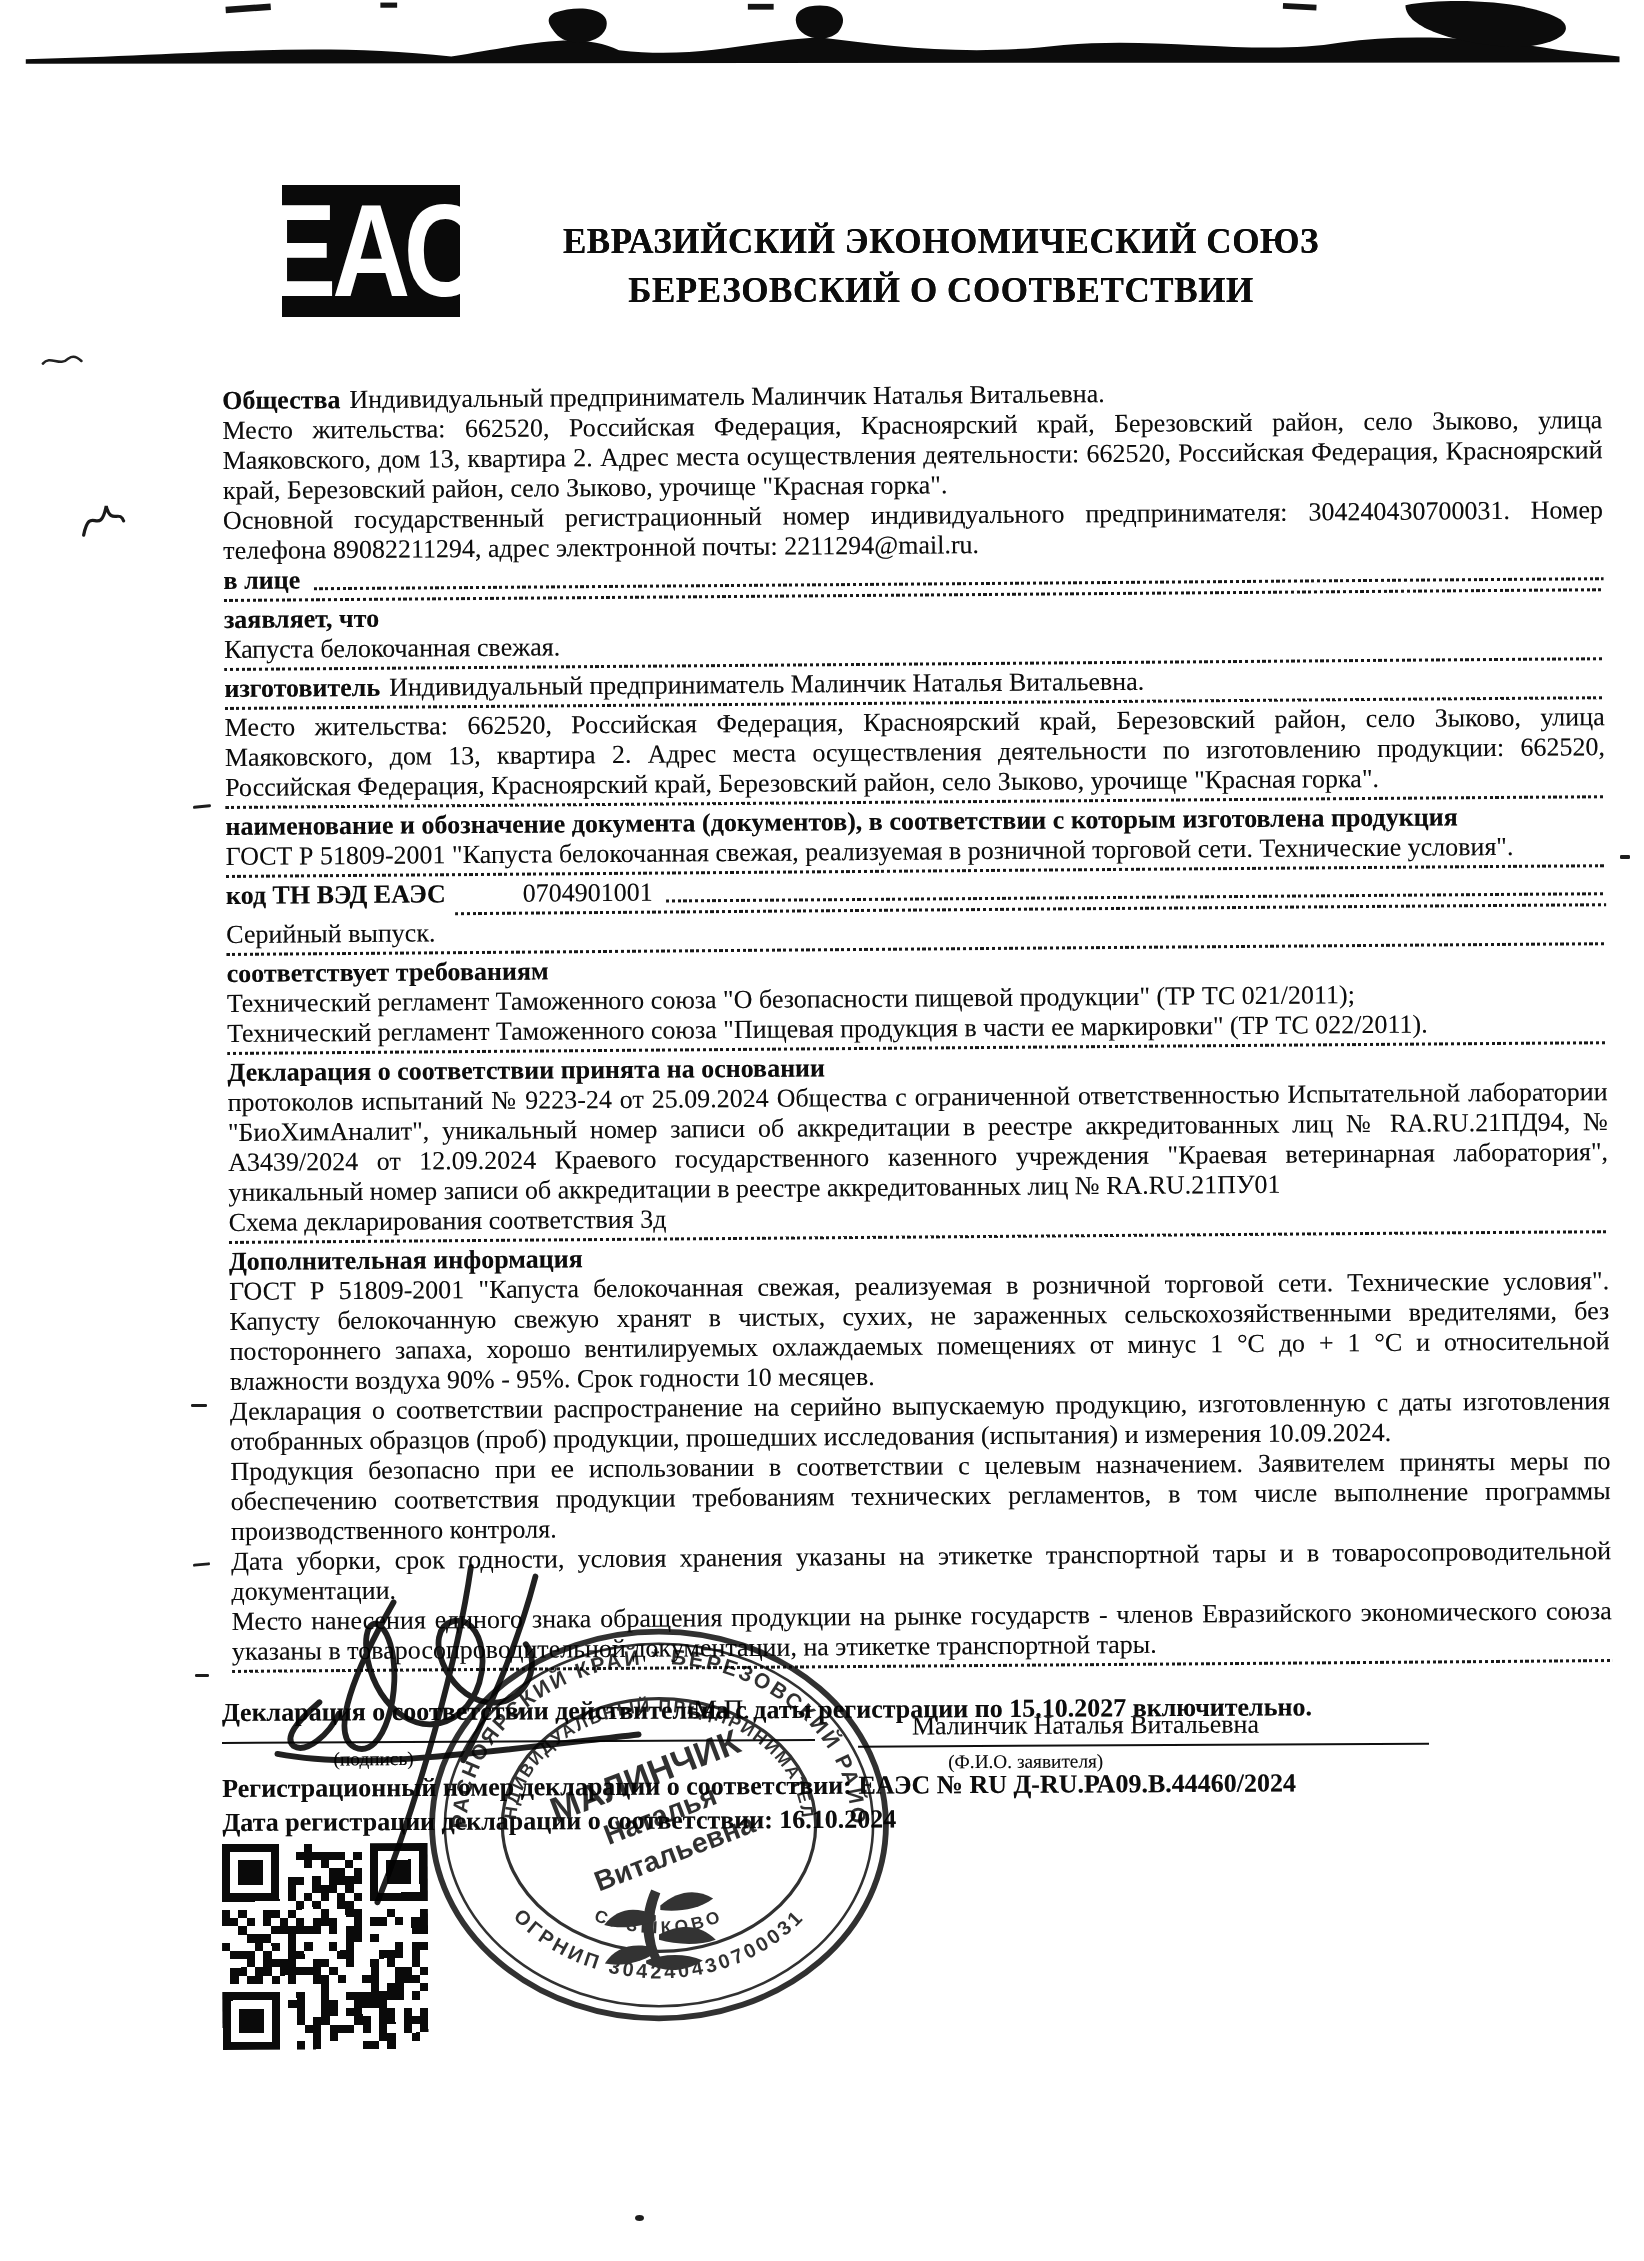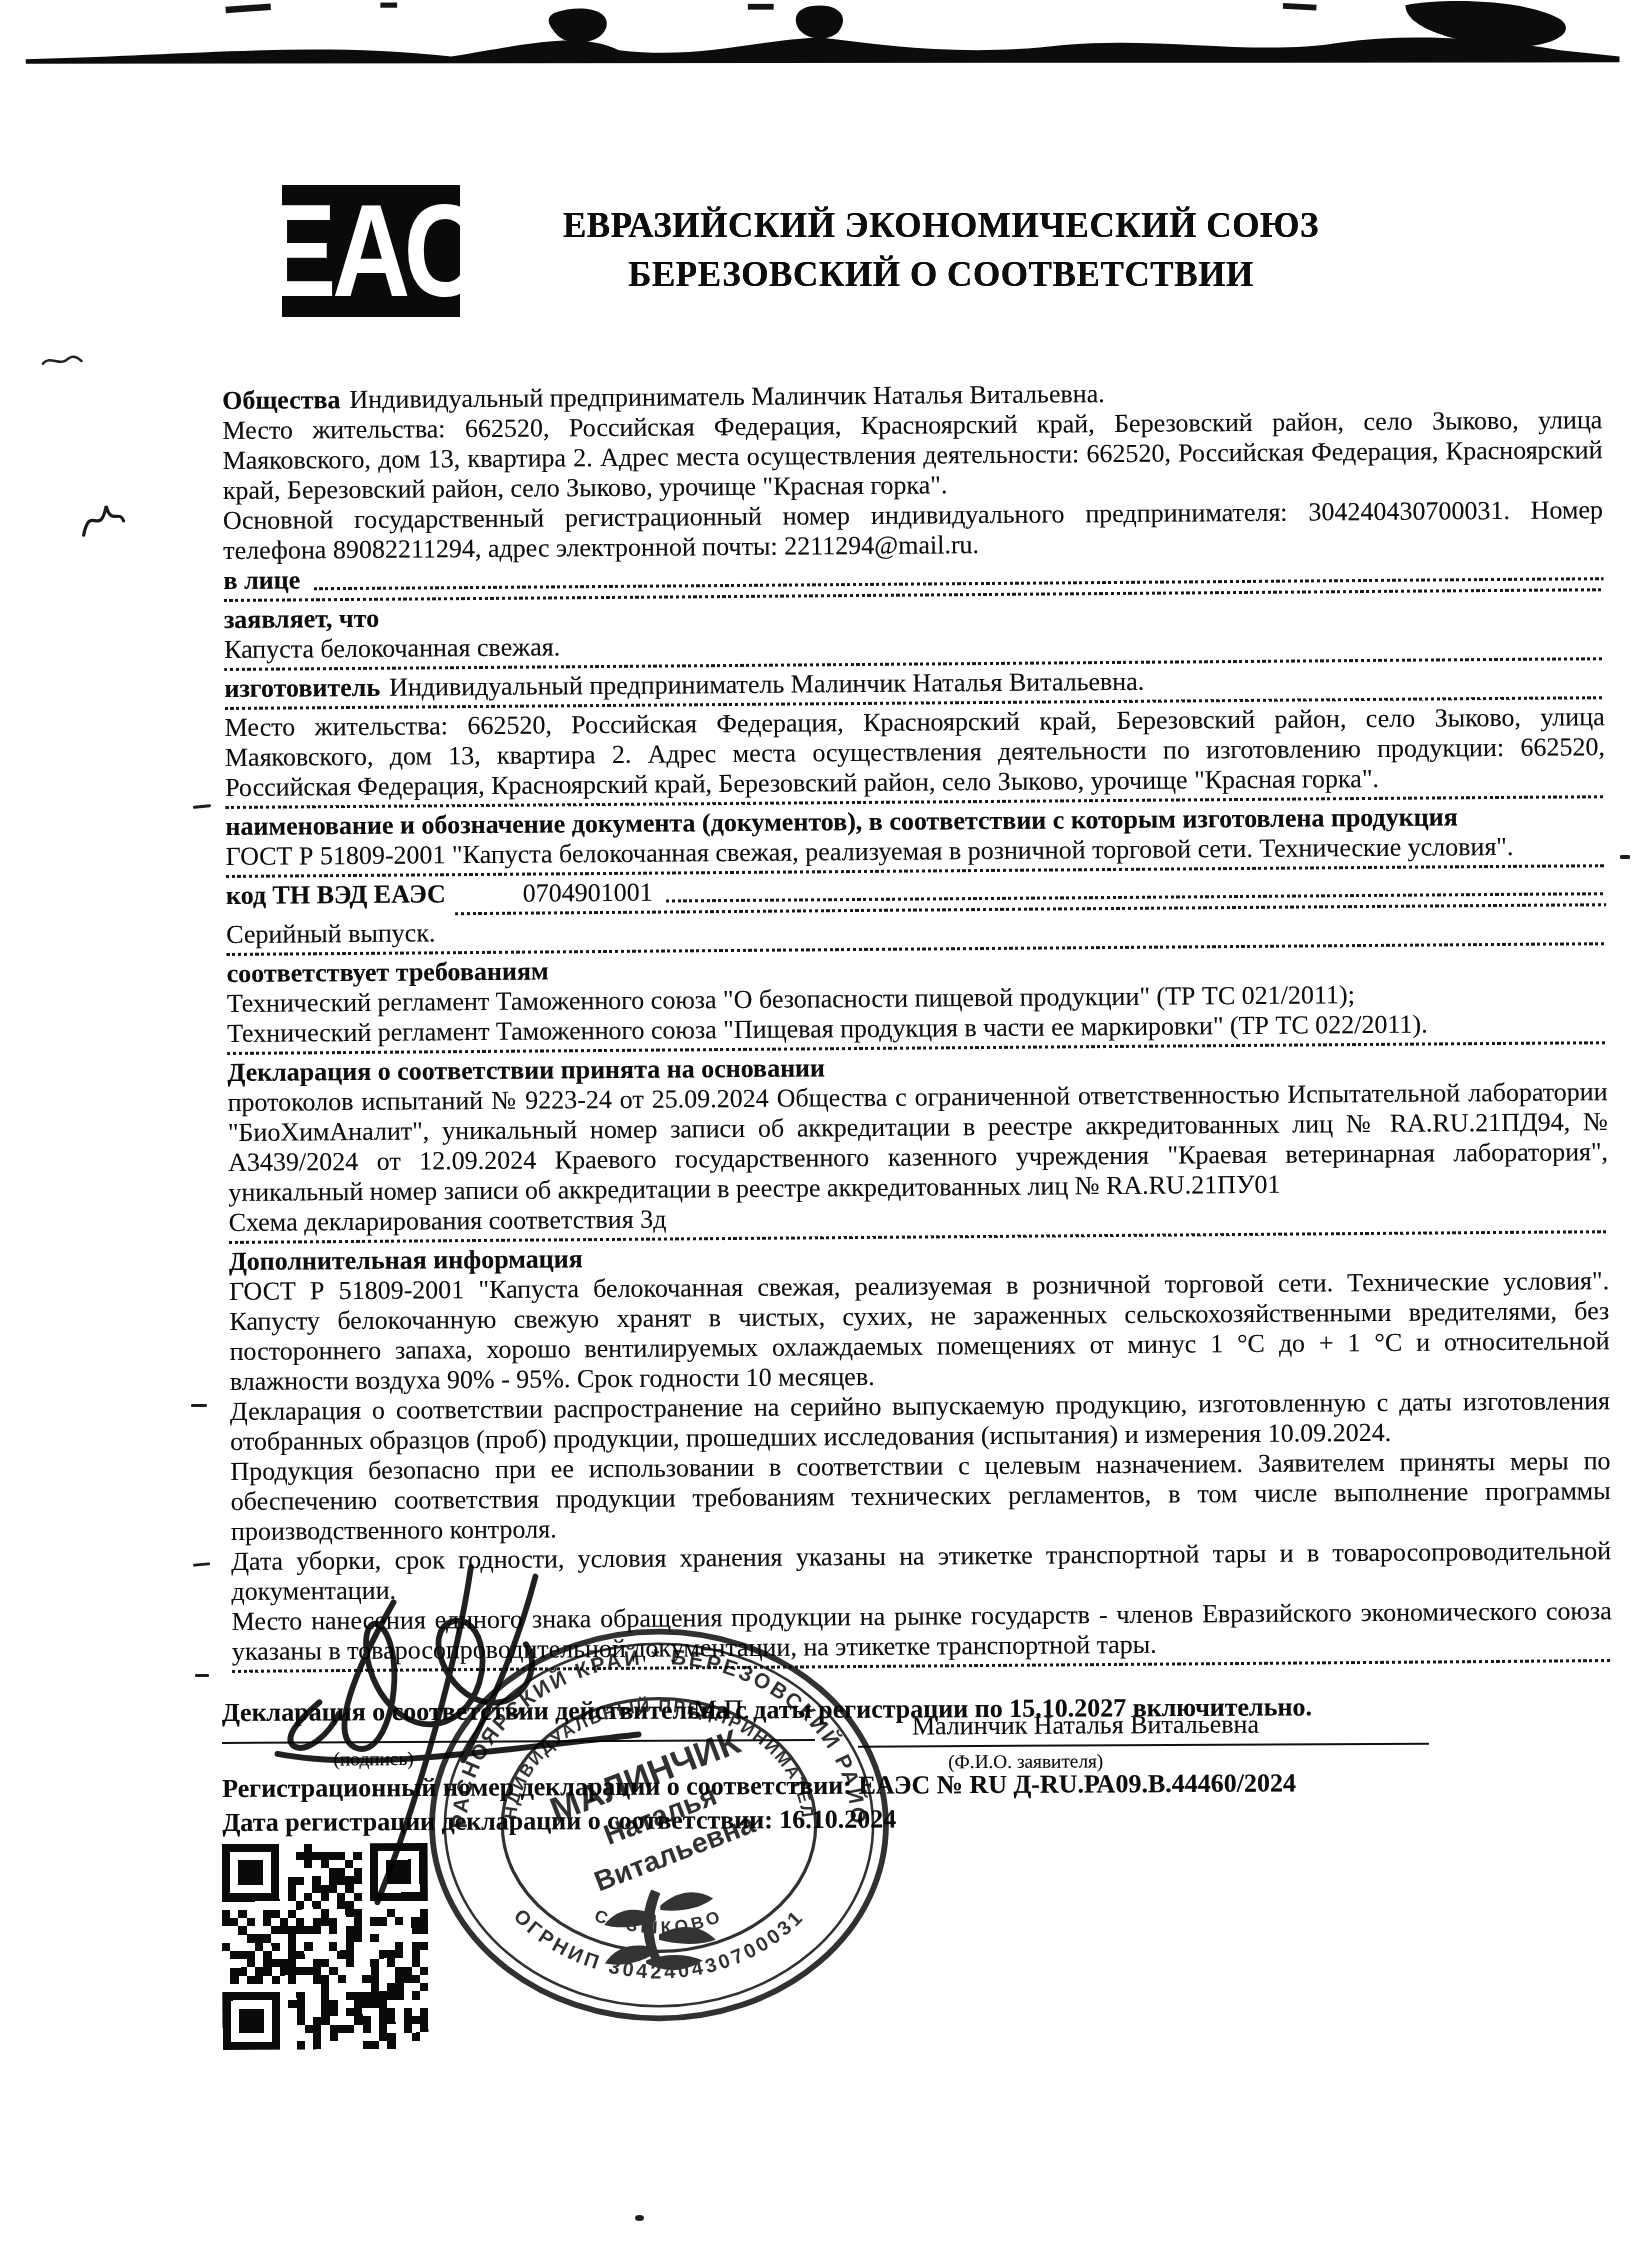--- a/index.html
+++ b/index.html
@@ -11,21 +11,21 @@
   
   .eac-logo{
     position:absolute;left:282px;top:185px;width:178px;height:132px;
     background:#0a0a0a;display:flex;align-items:center;justify-content:center;
   }
   .eac-logo span{
     color:#fff;font-family:"Liberation Sans",sans-serif;font-weight:bold;
     font-size:108px;letter-spacing:-3.9px;transform:scaleY(1.22);line-height:1;
   }
   .doc-title{
-    position:absolute;left:251px;top:201px;width:1380px;text-align:center;
+    position:absolute;left:251px;top:217px;width:1380px;text-align:center;
     font-weight:bold;font-size:35px;line-height:49px;letter-spacing:0.6px;
     text-shadow:0 0 0.6px #000;
   }
   
   .content{
     position:absolute;left:222px;top:386px;width:1380px;
     font-size:26px;line-height:30px;
     transform:rotate(-0.45deg);transform-origin:0 0;
     text-shadow:0 0 0.6px rgba(0,0,0,.35);
   }

